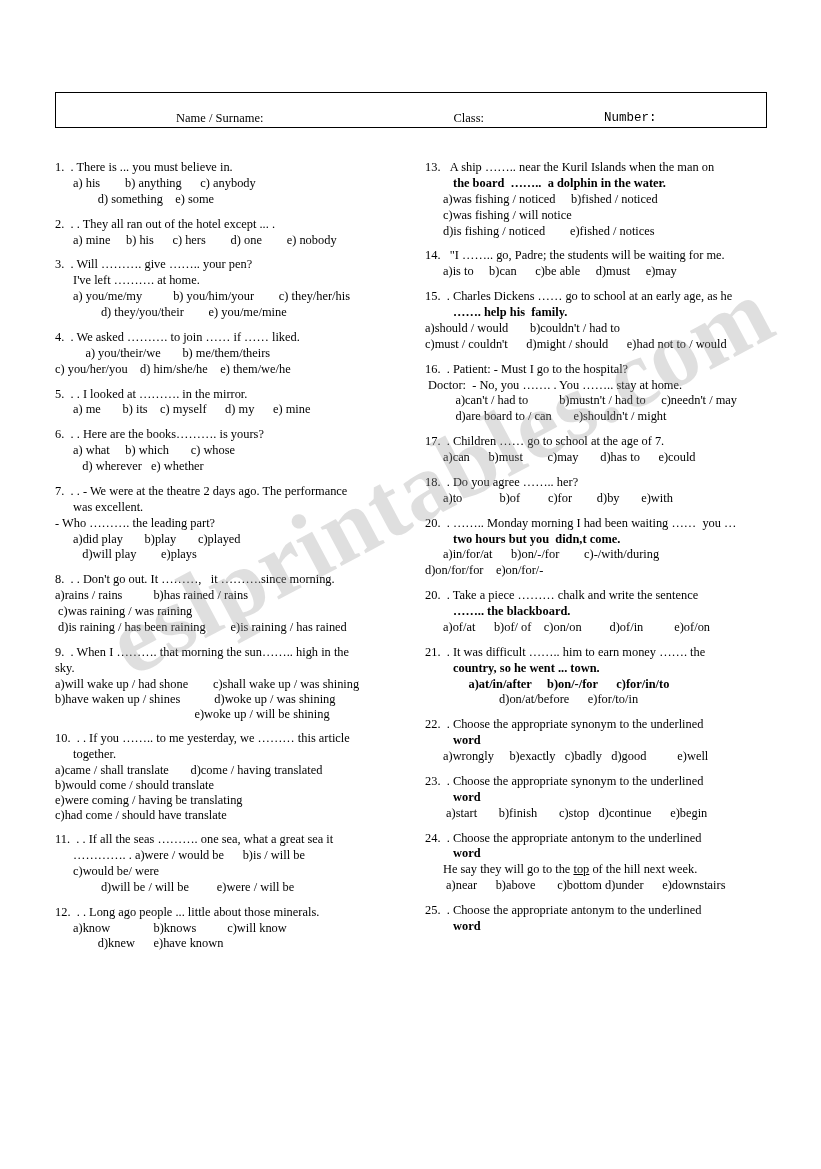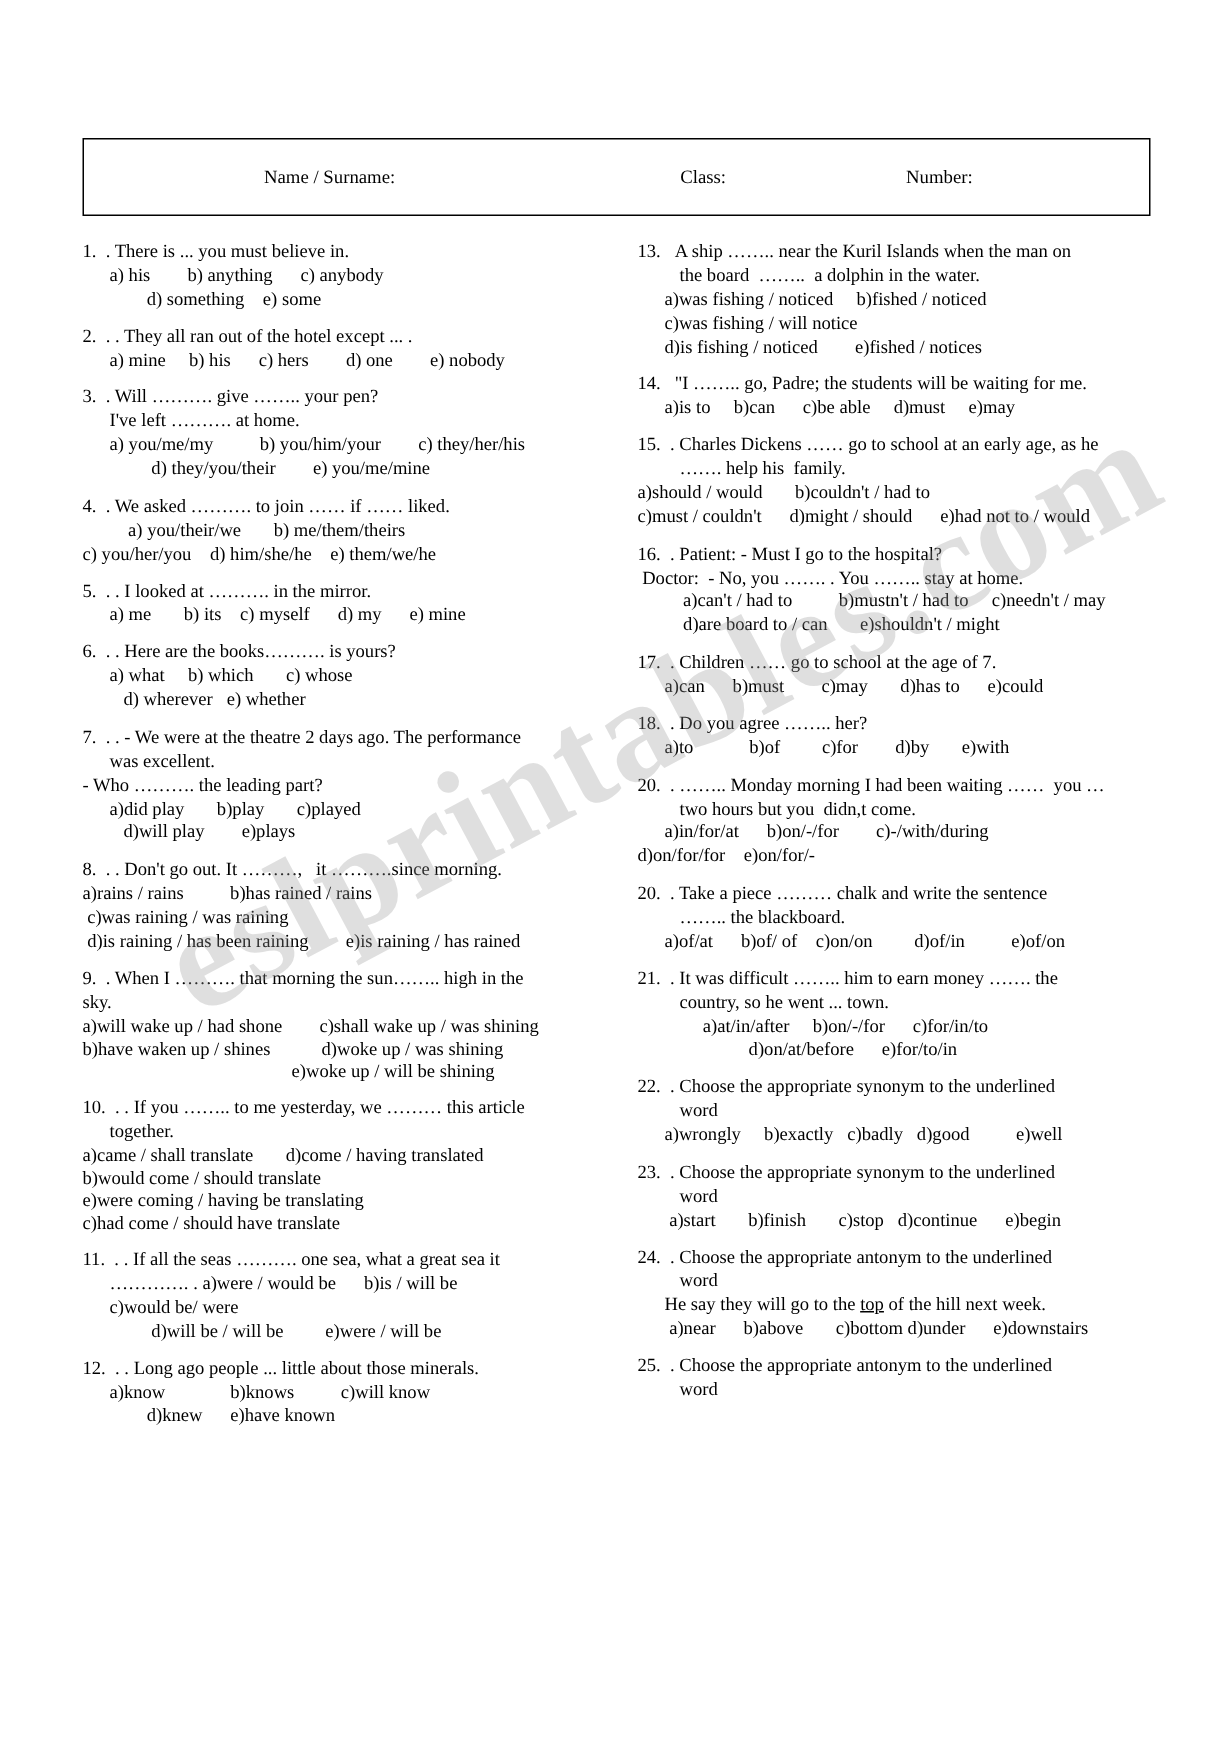--- a/index.html
+++ b/index.html
@@ -43,38 +43,38 @@
     color: rgba(150,150,150,0.30);
     white-space: nowrap;
     letter-spacing: 1px;
   }
   
   .header-box {
     position: absolute;
     left: 55px;
     top: 92px;
     width: 712px;
-    height: 52px;
+    height: 36px;
     border: 1px solid #000;
     box-sizing: border-box;
   }
   .header-fields {
     position: absolute;
     left: 0;
     top: 18px;
     width: 100%;
     display: flex;
     font-size: 12.5px;
   }
   .hf {
     white-space: nowrap;
   }
   .hf-name { margin-left: 120px; }
   .hf-class { margin-left: 190px; }
-  .hf-number { margin-left: 120px; }
+  .hf-number { margin-left: 120px; font-family: Liberation Mono, monospace; }
 
   
   .col {
     position: absolute;
     top: 160px;
     font-size: 12.4px;
     line-height: 1.28;
   }
   .col-left {
     left: 55px;
@@ -90,21 +90,21 @@
   }
   .q-stem {
     display: block;
     white-space: pre-wrap;
   }
   .opts {
     display: block;
     white-space: pre-wrap;
   }
   .indent1 { padding-left: 18px; }
-  .indent2 { padding-left: 28px; }
+  .indent2 { padding-left: 28px; font-weight: bold; }
   .indent3 { padding-left: 40px; }
   .indent0 { padding-left: 0px; }
   .u { text-decoration: underline; }
   .tight { line-height: 1.22; }
 </style>
 </head>
 <body>
 
 <div class="page">
 

